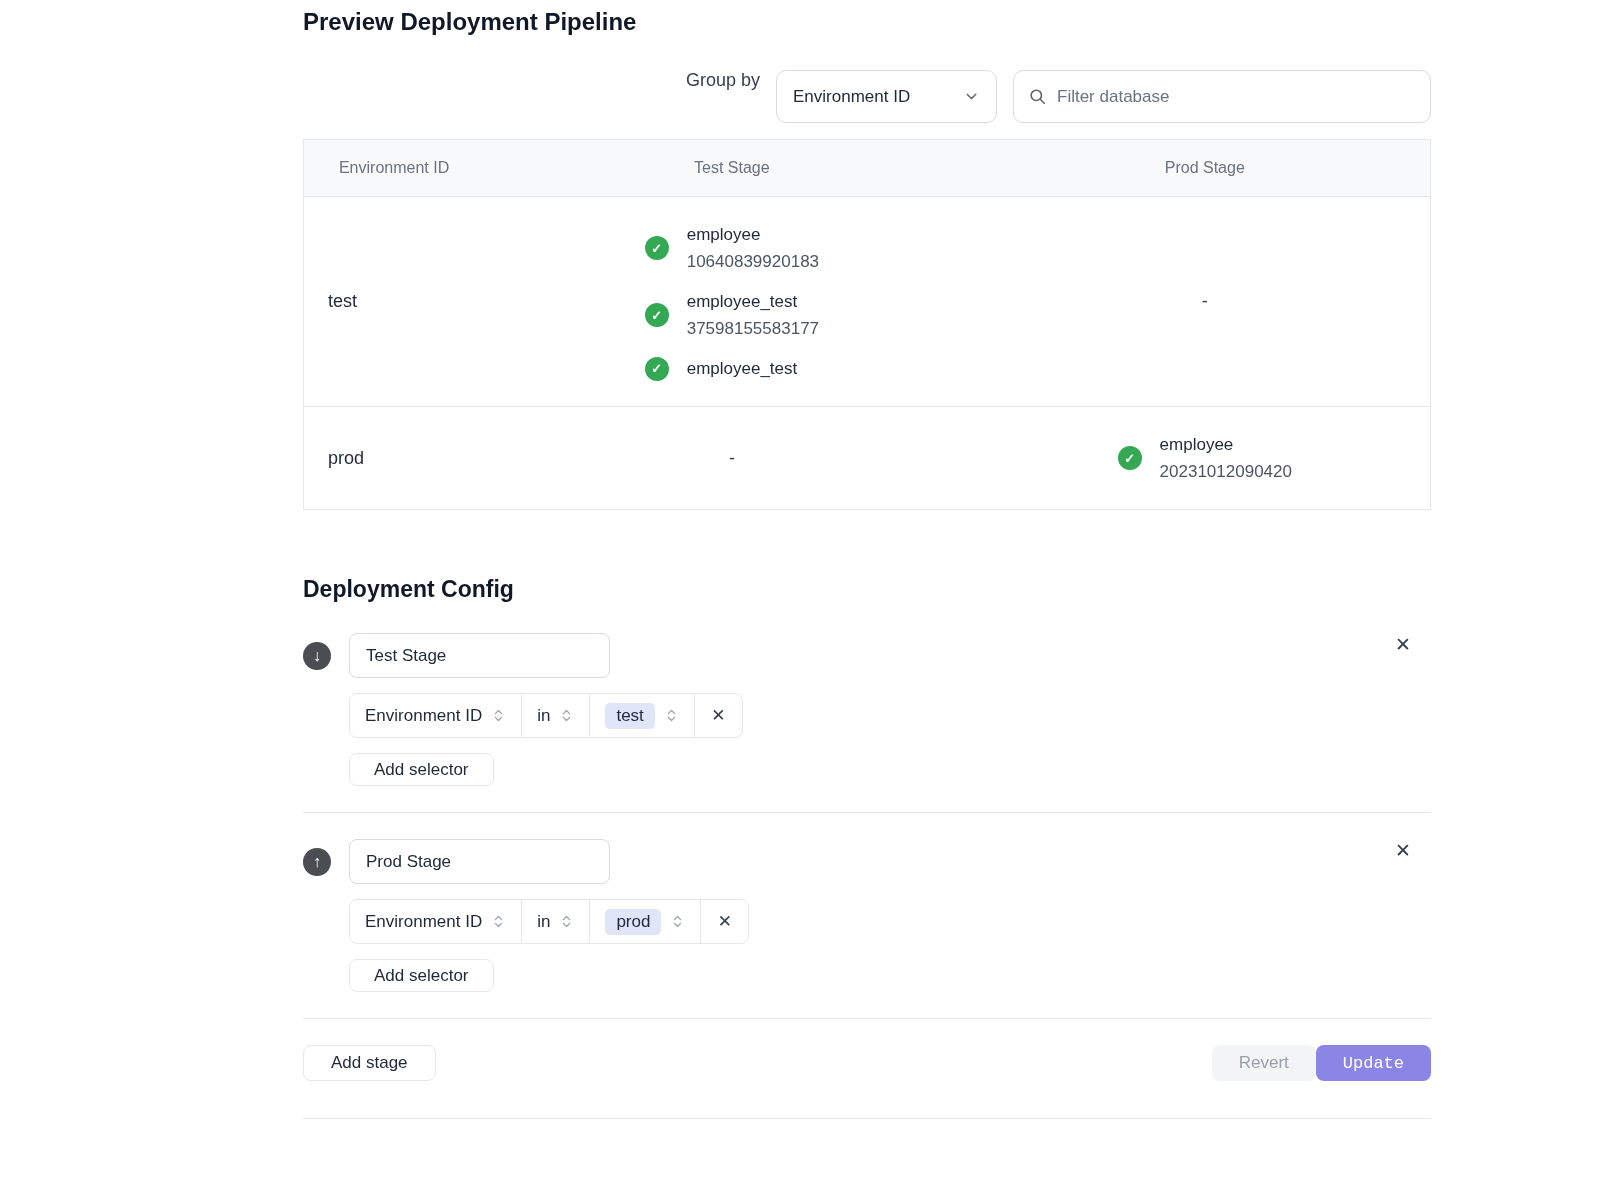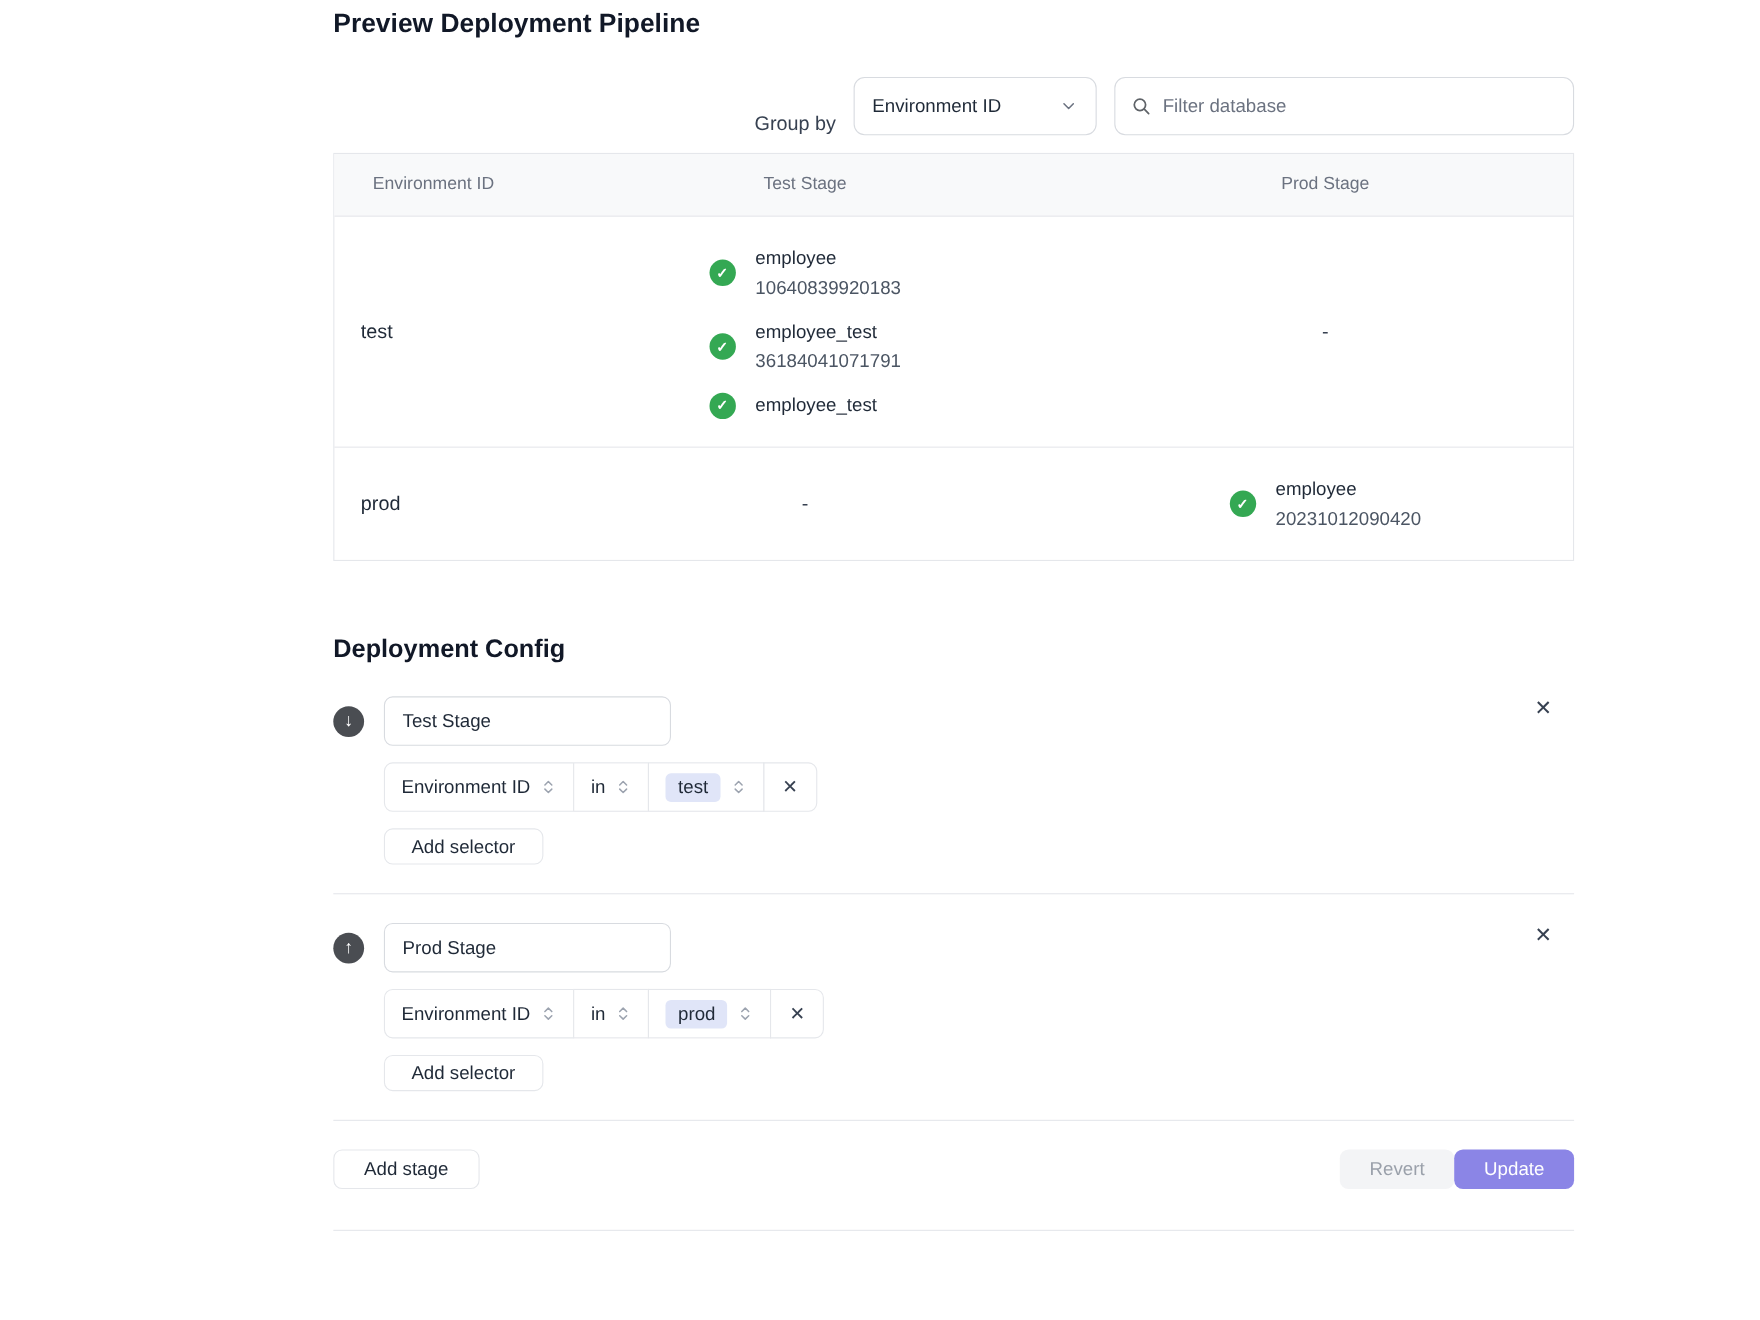--- a/index.html
+++ b/index.html
@@ -3,21 +3,21 @@
 <meta charset="utf-8">
 <style>
   * { margin: 0; padding: 0; box-sizing: border-box; }
   html, body { width: 1600px; height: 1200px; background: #ffffff;
     font-family: "Liberation Sans", sans-serif; color: #1f2937; }
   .page { width: 1128px; margin-left: 303px; padding-top: 8px; }
 
   h1.page-title { font-size: 24px; font-weight: 700; color: #111827; }
 
   
-  .toolbar { margin-top: 34px; display: flex; justify-content: flex-end; align-items: flex-end; gap: 16px; }
+  .toolbar { margin-top: 34px; display: flex; justify-content: flex-end; align-items: flex-start; gap: 16px; }
   .group-by-label { font-size: 18px; color: #374151; }
   .select-box { width: 221px; height: 53px; border: 1px solid #d8dbe0; border-radius: 10px;
     display: flex; align-items: center; justify-content: space-between; padding: 0 16px;
     font-size: 17px; color: #1f2937; cursor: pointer; background: #fff; }
   .search-box { width: 418px; height: 53px; border: 1px solid #d8dbe0; border-radius: 10px;
     display: flex; align-items: center; gap: 10px; padding: 0 14px; background: #fff; }
   .search-box input { border: none; outline: none; flex: 1; font-size: 17px;
     font-family: "Liberation Sans", sans-serif; color: #1f2937; }
   .search-box input::placeholder { color: #6b7280; }
 
@@ -69,21 +69,21 @@
     padding: 0 24px; font-size: 17px; color: #1f2937; cursor: pointer;
     font-family: "Liberation Sans", sans-serif; }
   .add-selector { margin-left: 46px; margin-top: 15px; display: inline-block; }
 
   .bottom-row { margin-top: 26px; display: flex; justify-content: space-between; align-items: center; }
   .bottom-right { display: flex; }
   .btn-lg { height: 36px; padding: 0 27px; font-size: 17px; border-radius: 8px;
     font-family: "Liberation Sans", sans-serif; cursor: pointer; }
   .add-stage { border: 1px solid #e5e7eb; background: #fff; color: #1f2937; }
   .revert { border: none; background: #f3f4f6; color: #9aa0aa; }
-  .update { border: none; background: #8b85e6; color: #ffffff; }
+  .update { border: none; background: #8b85e6; color: #ffffff; font-family: Liberation Mono, monospace; }
   .final-divider { margin-top: 37px; border-top: 1px solid #e5e7eb; }
   svg { display: block; }
 </style>
 </head>
 <body>
 
 <div class="page">
 
   <h1 class="page-title">Preview Deployment Pipeline</h1>
 
@@ -125,21 +125,21 @@
             <span class="check">✓</span>
             <div class="entry-text">
               <div class="entry-name">employee</div>
               <div class="entry-version">10640839920183</div>
             </div>
           </div>
           <div class="entry">
             <span class="check">✓</span>
             <div class="entry-text">
               <div class="entry-name">employee_test</div>
-              <div class="entry-version">36184041071791</div>
+              <div class="entry-version">37598155583177</div>
             </div>
           </div>
           <div class="entry">
             <span class="check">✓</span>
             <div class="entry-text">
               <div class="entry-name">employee_test</div>
             </div>
           </div>
         </div>
       </div>

